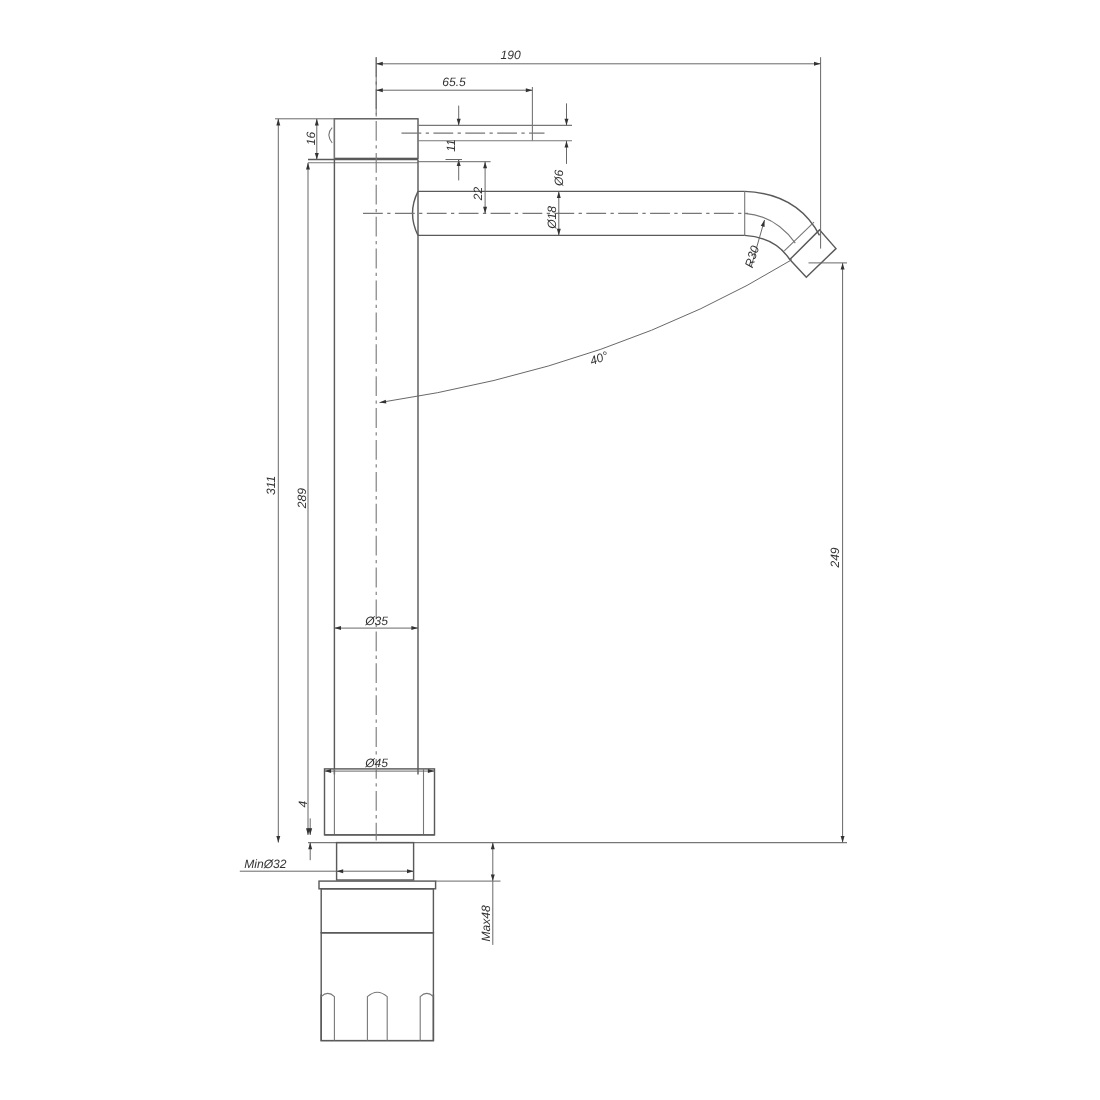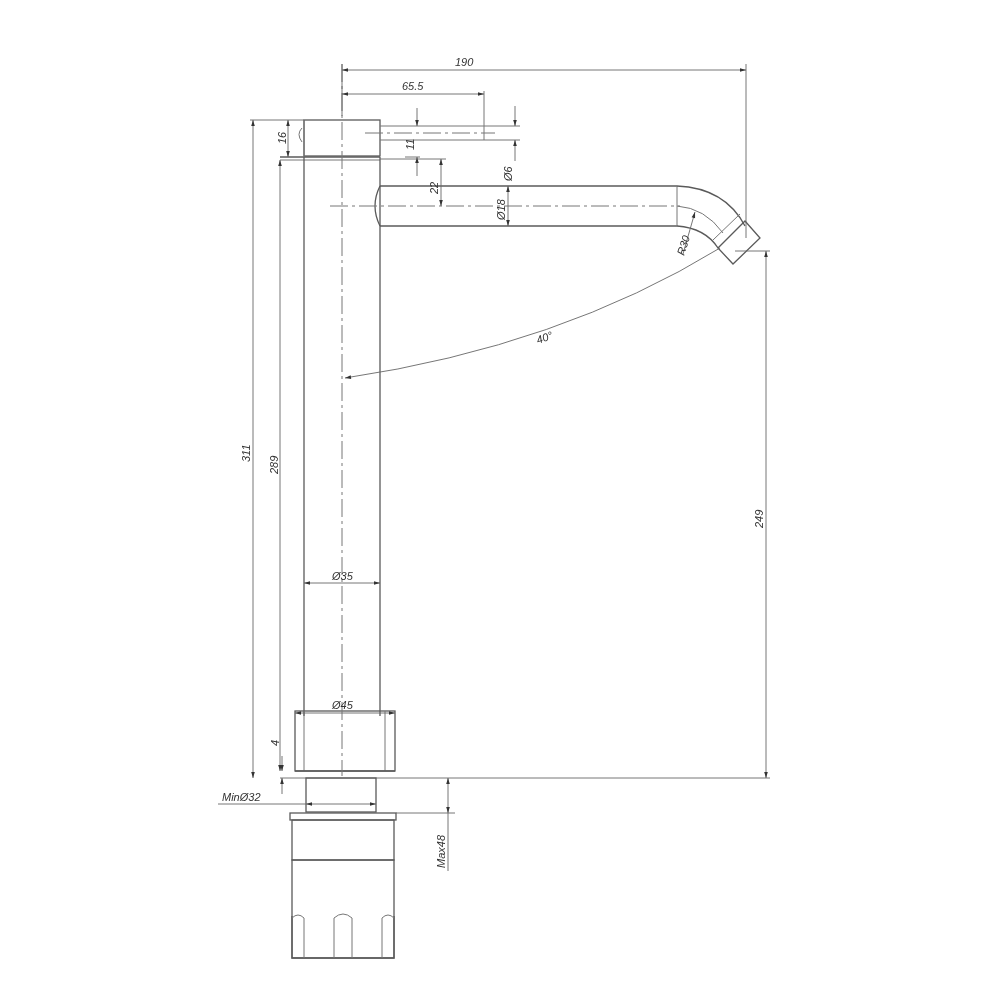--- a/index.html
+++ b/index.html
@@ -1,17 +1,17 @@
 <!DOCTYPE html>
 <html><head>
   <meta charset="utf-8">
   <style>
     html, body { margin: 0; padding: 0; background: #ffffff; }
     body { width: 1000px; height: 1000px; overflow: hidden; }
-    #canvas { position: absolute; left: 0; top: 16px; width: 1000px; height: 784px; }
+    #canvas { position: absolute; left: 0; top: 4px; width: 1000px; height: 784px; }
     svg text {
       font-family: "Liberation Sans", sans-serif;
       font-size: 11px;
       fill: #333333;
       font-style: italic;
     }
     .ln { stroke: #5a5a5a; stroke-width: 1.3; fill: none; }
     .thin { stroke: #777777; stroke-width: 1; fill: none; }
     .center { stroke: #777777; stroke-width: 1; fill: none; stroke-dasharray: 18 4 3 4; }
     .dim { stroke: #666666; stroke-width: 0.9; fill: none; }

